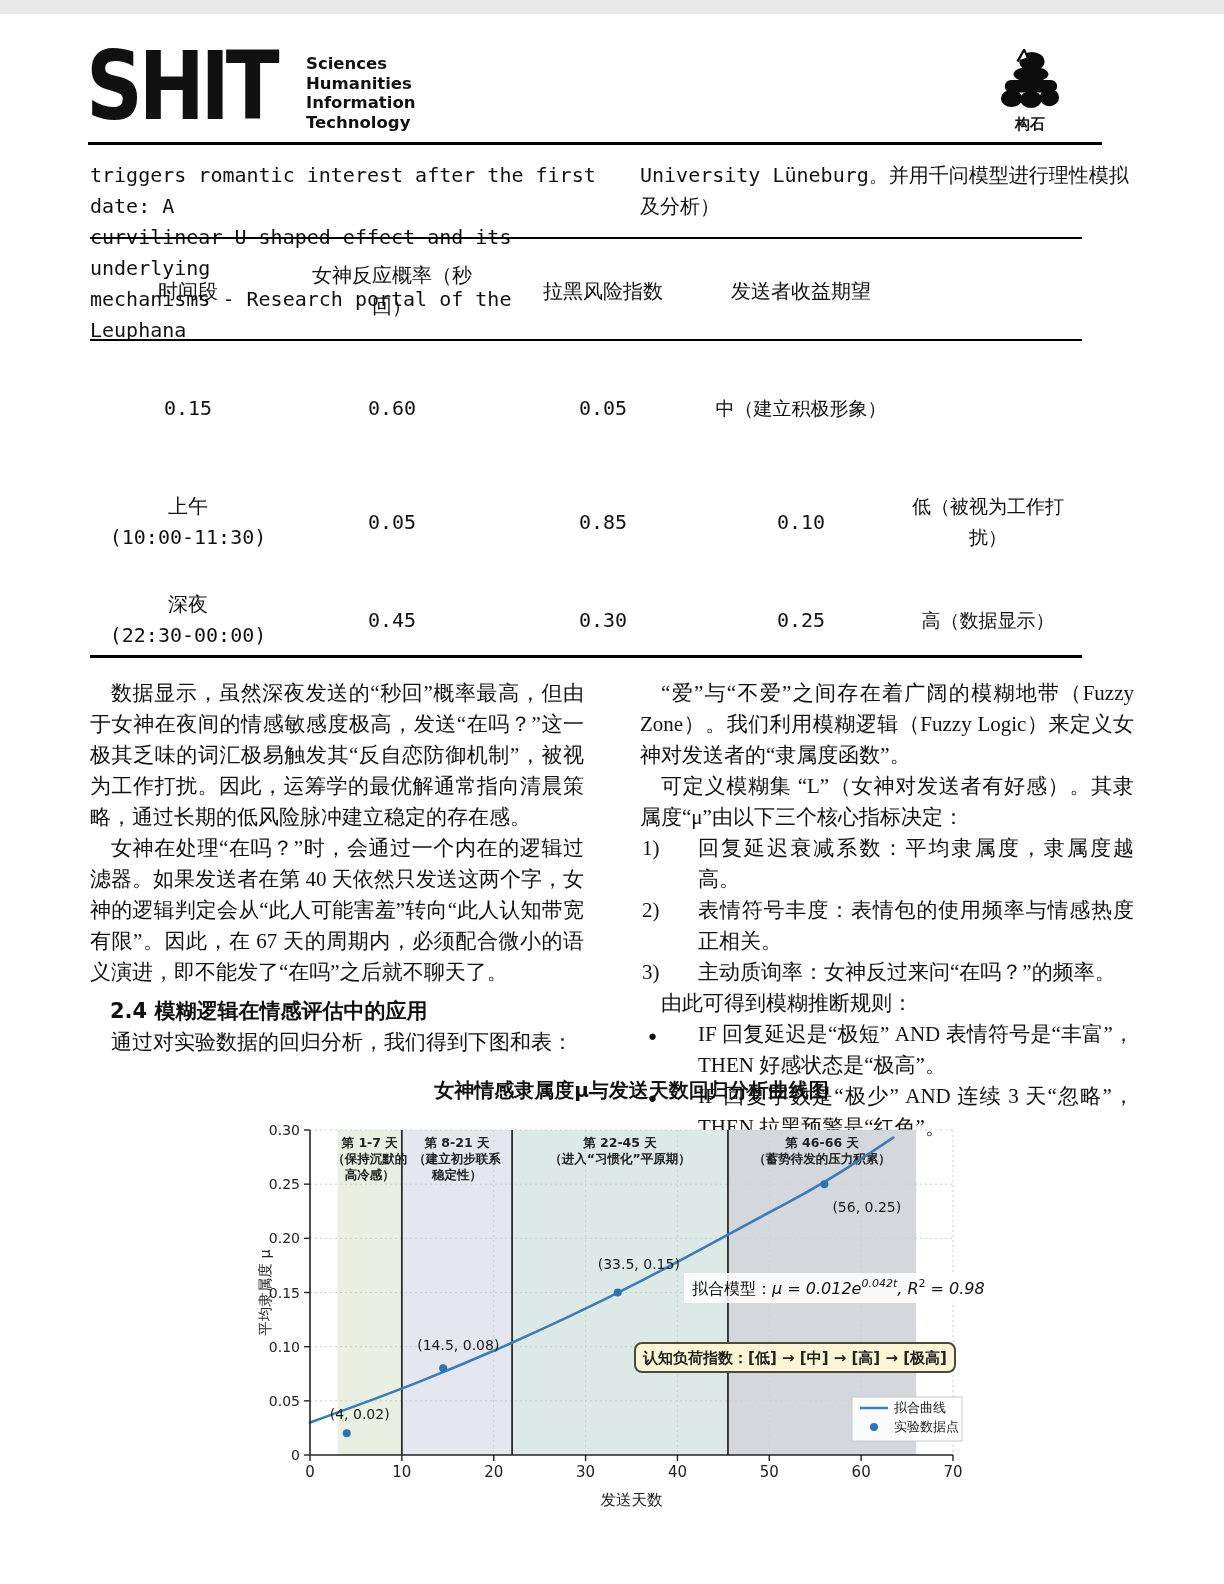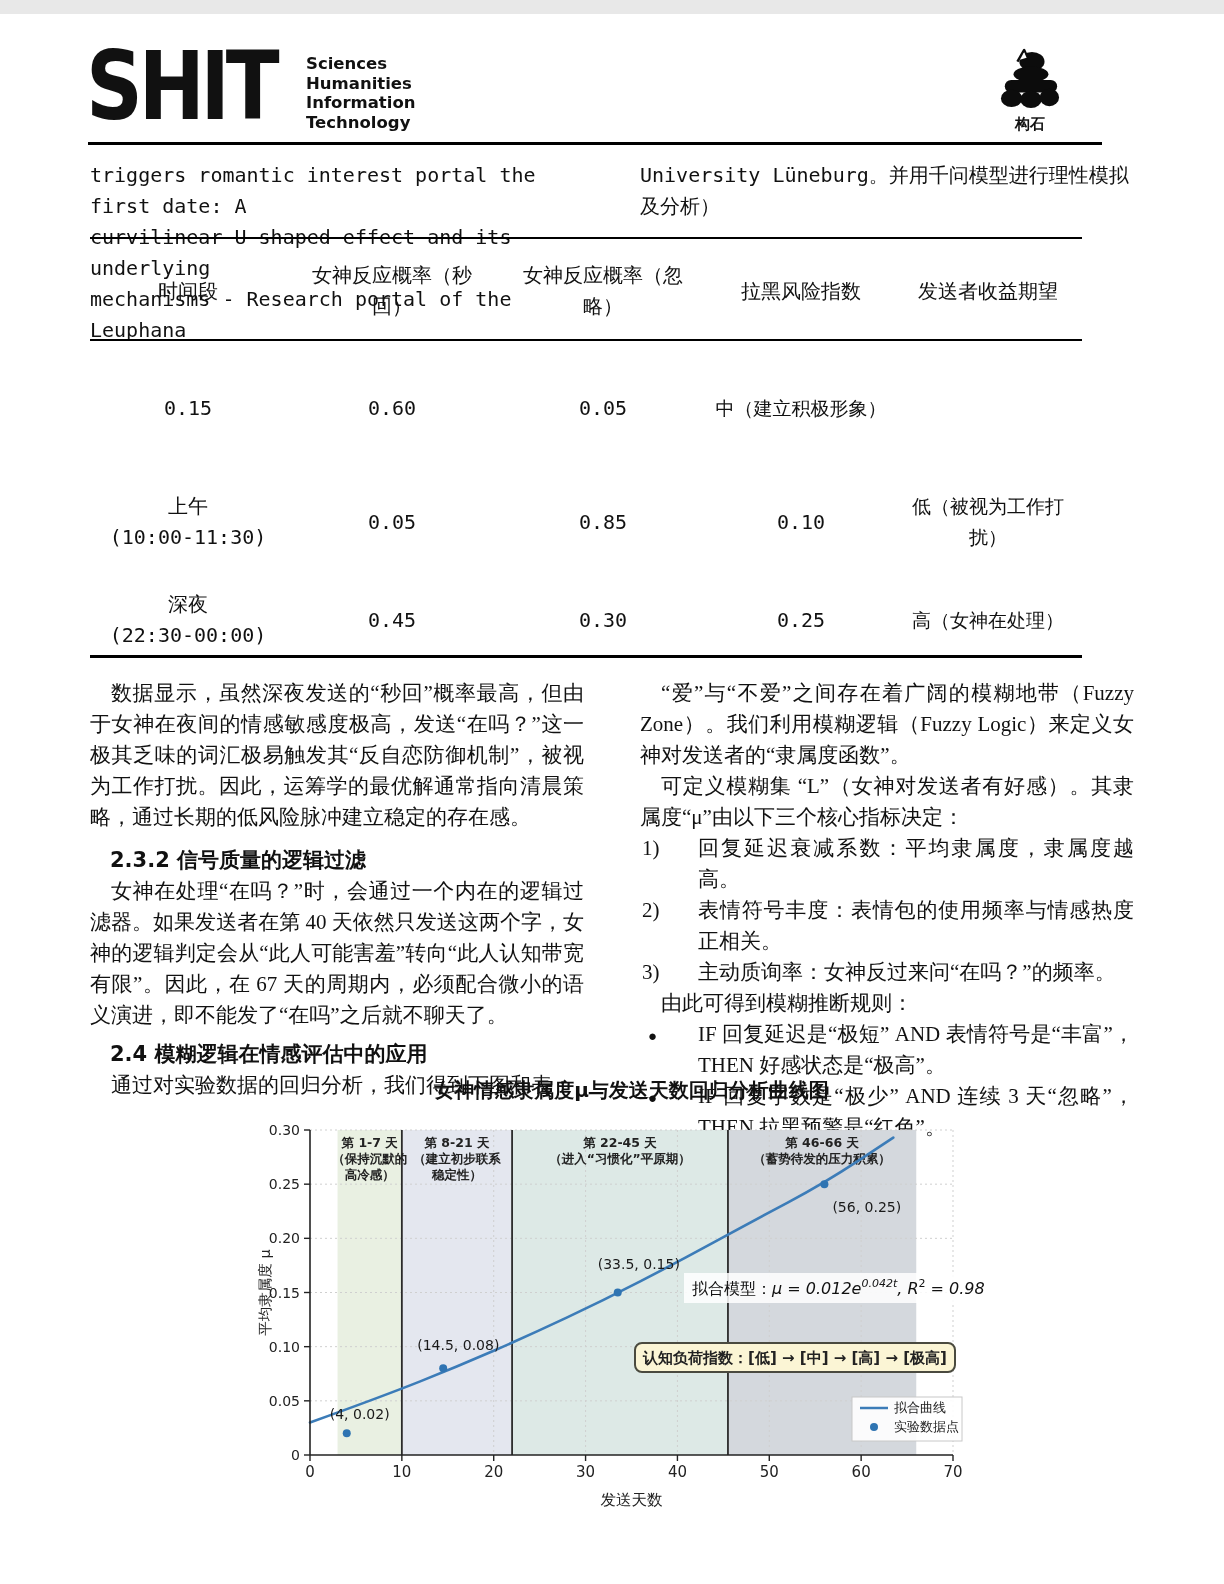--- a/index.html
+++ b/index.html
@@ -78,34 +78,33 @@
         <ellipse cx="60" cy="51" rx="10" ry="9"></ellipse>
       </g>
       <path d="M27 14 L34 2 L38 11" fill="none" stroke="#0c0c0c" stroke-width="2.5" stroke-linejoin="round"></path>
       <path d="M29.5 12 L34 4.5 L36.5 10 Z" fill="#ffffff"></path>
     </svg>
     <div class="brand-name sans">构石</div>
   </div>
   <div class="abs header-rule"></div>
 
   <div class="abs ref ref-left mono">
-    <div>triggers romantic interest portal the first date: A</div>
+    <div>triggers romantic interest after the first date: A</div>
     <div>curvilinear U-shaped effect and its underlying</div>
     <div>mechanisms - Research portal of the Leuphana</div>
   </div>
   <div class="abs ref ref-right mono">University Lüneburg。并用千问模型进行理性模拟及分析）</div>
 
   <div class="abs rule" style="left:90px;top:223px;width:992px;height:2px;"></div>
   <div class="abs rule" style="left:90px;top:325px;width:992px;height:2px;"></div>
   <div class="abs rule" style="left:90px;top:641px;width:992px;height:2.5px;"></div>
 
   <div class="abs t-grid t-head">
     <div class="cell">时间段</div>
     <div class="cell"><span class="wrapcell">女神反应概率（秒回）</span></div>
-    <div class="cell"><span class="wrapcell">女神反应概率（忽略）</span></div>
     <div class="cell">拉黑风险指数</div>
     <div class="cell">发送者收益期望</div>
   </div>
 
   <div class="abs t-grid t-row1">
     <div class="cell num">0.15</div>
     <div class="cell num">0.60</div>
     <div class="cell num">0.05</div>
     <div class="cell"><span class="expect">中（建立积极形象）</span></div>
   </div>
@@ -120,26 +119,25 @@
     <div class="cell"><span class="expect">低（被视为工作打扰）</span></div>
   </div>
   <div class="abs t-grid t-row3">
     <div class="cell">
       <div>深夜</div>
       <div class="time">(22:30-00:00)</div>
     </div>
     <div class="cell num">0.45</div>
     <div class="cell num">0.30</div>
     <div class="cell num">0.25</div>
-    <div class="cell"><span class="expect">高（女神在处理）</span></div>
+    <div class="cell"><span class="expect">高（数据显示）</span></div>
   </div>
 
   <div class="abs col colL">
     <p>数据显示，虽然深夜发送的“秒回”概率最高，但由于女神在夜间的情感敏感度极高，发送“在吗？”这一极其乏味的词汇极易触发其“反自恋防御机制”，被视为工作打扰。因此，运筹学的最优解通常指向清晨策略，通过长期的低风险脉冲建立稳定的存在感。</p>
-    <div class="sec">2.3.2 信号质量的逻辑过滤</div>
     <p>女神在处理“在吗？”时，会通过一个内在的逻辑过滤器。如果发送者在第 40 天依然只发送这两个字，女神的逻辑判定会从“此人可能害羞”转向“此人认知带宽有限”。因此，在 67 天的周期内，必须配合微小的语义演进，即不能发了“在吗”之后就不聊天了。</p>
     <div class="sec sec24">2.4 模糊逻辑在情感评估中的应用</div>
     <p>通过对实验数据的回归分析，我们得到下图和表：</p>
   </div>
 
   <div class="abs col colR">
     <p>“爱”与“不爱”之间存在着广阔的模糊地带（Fuzzy Zone）。我们利用模糊逻辑（Fuzzy Logic）来定义女神对发送者的“隶属度函数”。</p>
     <p>可定义模糊集 “L”（女神对发送者有好感）。其隶属度“μ”由以下三个核心指标决定：</p>
     <div class="hang">
       <span class="mk">1)</span>

